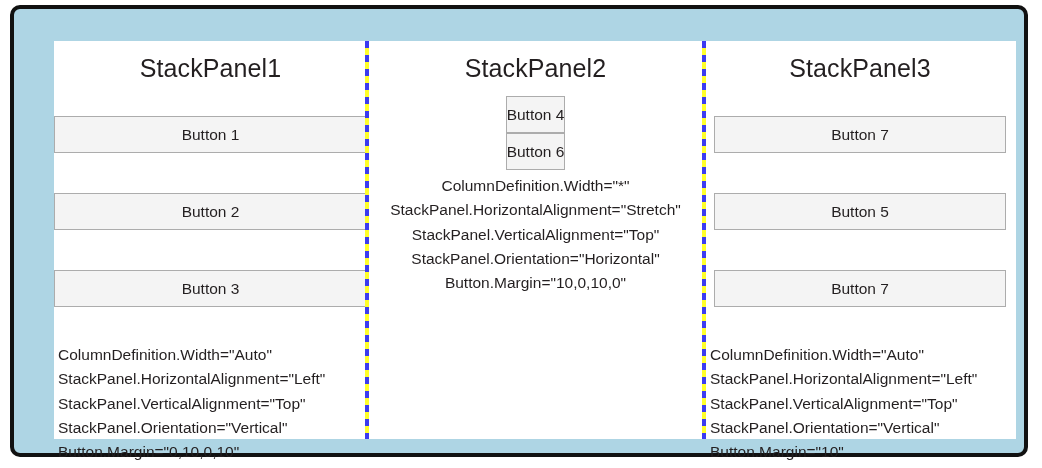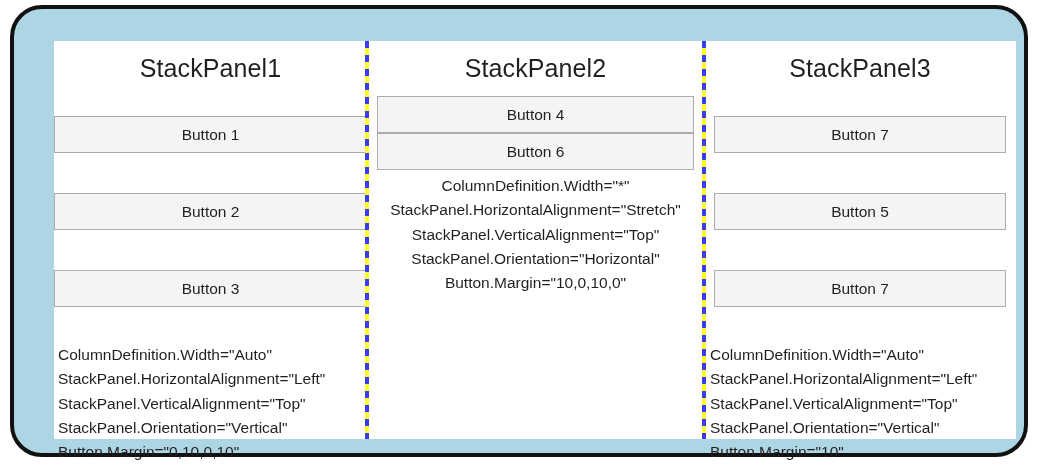--- a/index.html
+++ b/index.html
@@ -19,21 +19,21 @@
   }
   
   #outer-frame {
     position: absolute;
     left: 10px;
     top: 5px;
     width: 1018px;
     height: 452px;
     box-sizing: border-box;
     border: 4px solid #111111;
-    border-radius: 32px;
+    border-radius: 10px;
     background: #aed5e4;
   }
   
   #grid-panel {
     position: absolute;
     left: 40px;
     top: 32px;
     width: 962px;
     height: 398px;
     background: #ffffff;
@@ -81,20 +81,21 @@
   }
 
   .btn-stack-vertical {
     display: flex;
     flex-direction: column;
     gap: 20px;
   }
   .btn-stack-horizontal-wrap {
     display: flex;
     flex-direction: column;
+    align-items: center;
   }
 
   .xbutton {
     box-sizing: border-box;
     background: #f4f4f4;
     border: 1px solid #acacac;
     color: #231f20;
     font-size: 15.5px;
     height: 37px;
     display: flex;

